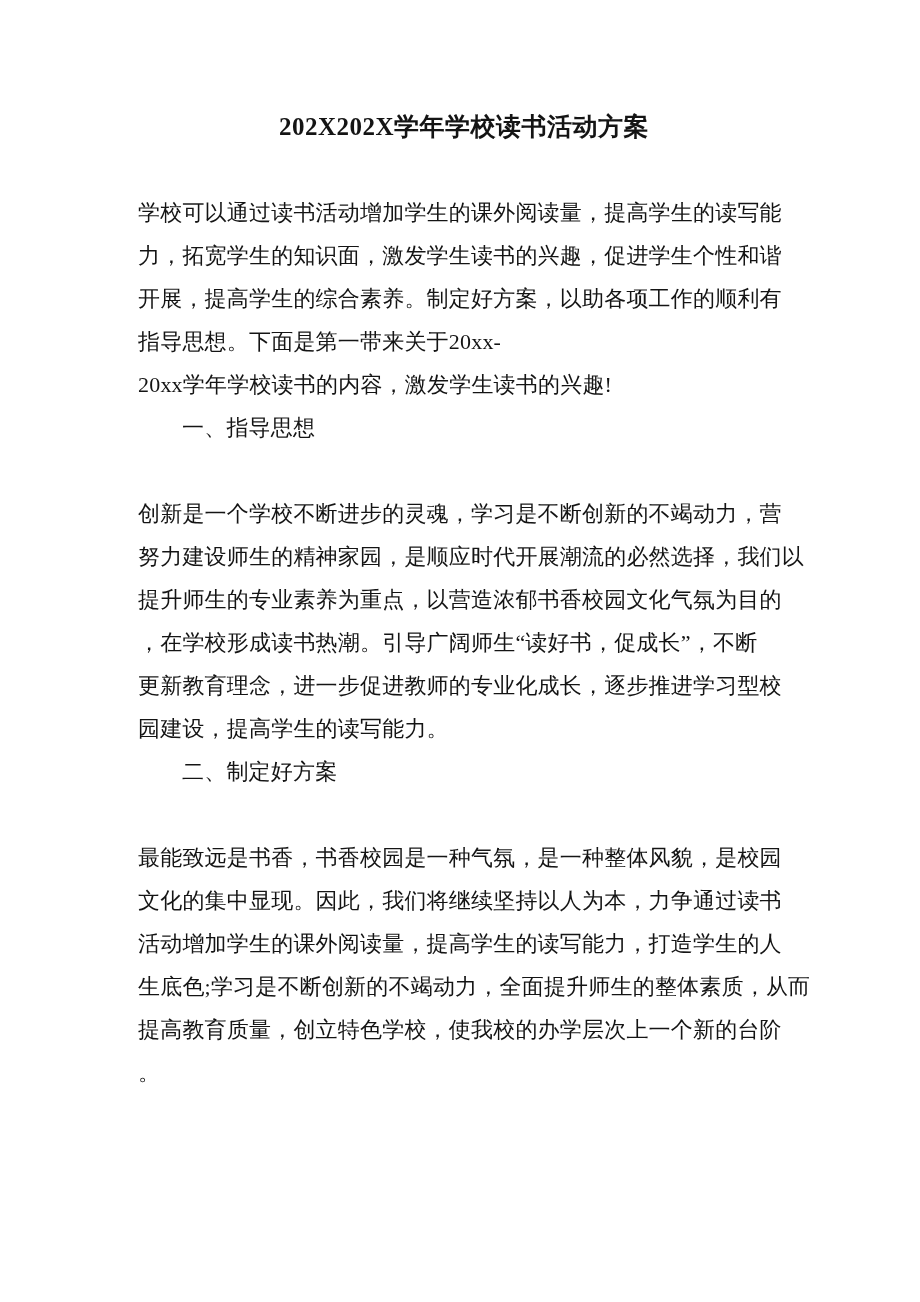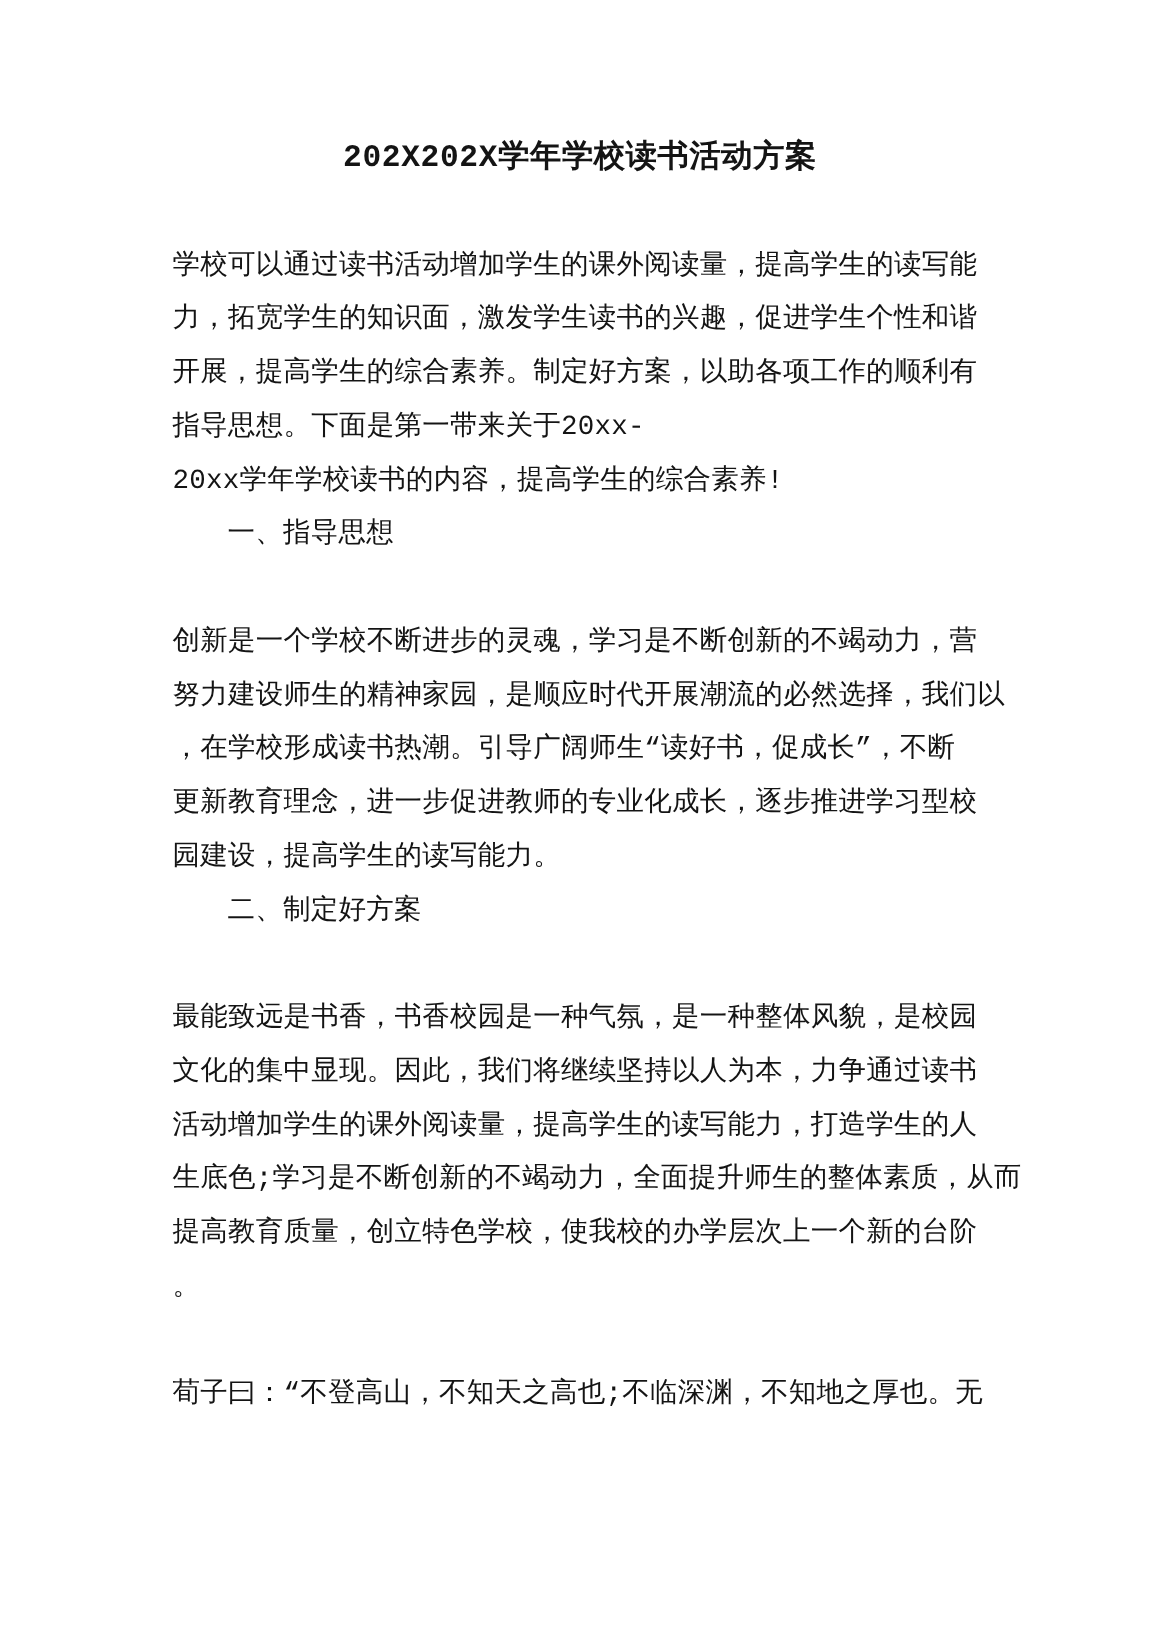--- a/index.html
+++ b/index.html
@@ -21,21 +21,20 @@
     width: 920px;
     height: 1302px;
     background: #ffffff;
     overflow: hidden;
   }
   .doc {
     position: absolute;
     top: 105px;
     left: 138px;
     width: 652px;
-    font-family: Liberation Mono, monospace;
   }
   .title {
     margin: 0 0 43px 0;
     font-size: 25px;
     font-weight: bold;
     line-height: 43px;
     text-align: center;
     white-space: nowrap;
     letter-spacing: 0.5px;
   }
@@ -57,37 +56,35 @@
 
 <div class="page">
   <div class="doc">
     <h1 class="title">202X202X学年学校读书活动方案</h1>
     <div>
         <div class="paragraph">
           <div class="line">学校可以通过读书活动增加学生的课外阅读量，提高学生的读写能</div>
           <div class="line">力，拓宽学生的知识面，激发学生读书的兴趣，促进学生个性和谐</div>
           <div class="line">开展，提高学生的综合素养。制定好方案，以助各项工作的顺利有</div>
           <div class="line">指导思想。下面是第一带来关于20xx-</div>
-          <div class="line">20xx学年学校读书的内容，提高学生的综合素养!</div>
+          <div class="line">20xx学年学校读书的内容，激发学生读书的兴趣!</div>
           <div class="line indent">一、指导思想</div>
         </div>
         <div class="paragraph">
           <div class="line">创新是一个学校不断进步的灵魂，学习是不断创新的不竭动力，营</div>
           <div class="line">努力建设师生的精神家园，是顺应时代开展潮流的必然选择，我们以</div>
+          <div class="line">提升师生的专业素养为重点，以营造浓郁书香校园文化气氛为目的</div>
           <div class="line">，在学校形成读书热潮。引导广阔师生“读好书，促成长”，不断</div>
           <div class="line">更新教育理念，进一步促进教师的专业化成长，逐步推进学习型校</div>
           <div class="line">园建设，提高学生的读写能力。</div>
           <div class="line indent">二、制定好方案</div>
         </div>
         <div class="paragraph">
           <div class="line">最能致远是书香，书香校园是一种气氛，是一种整体风貌，是校园</div>
           <div class="line">文化的集中显现。因此，我们将继续坚持以人为本，力争通过读书</div>
           <div class="line">活动增加学生的课外阅读量，提高学生的读写能力，打造学生的人</div>
           <div class="line">生底色;学习是不断创新的不竭动力，全面提升师生的整体素质，从而</div>
           <div class="line">提高教育质量，创立特色学校，使我校的办学层次上一个新的台阶</div>
           <div class="line">。</div>
         </div>
-        <div class="paragraph">
-          <div class="line">荀子曰：“不登高山，不知天之高也;不临深渊，不知地之厚也。无</div>
-        </div>
       </div>
   </div>
 </div>
 
 </body></html>

